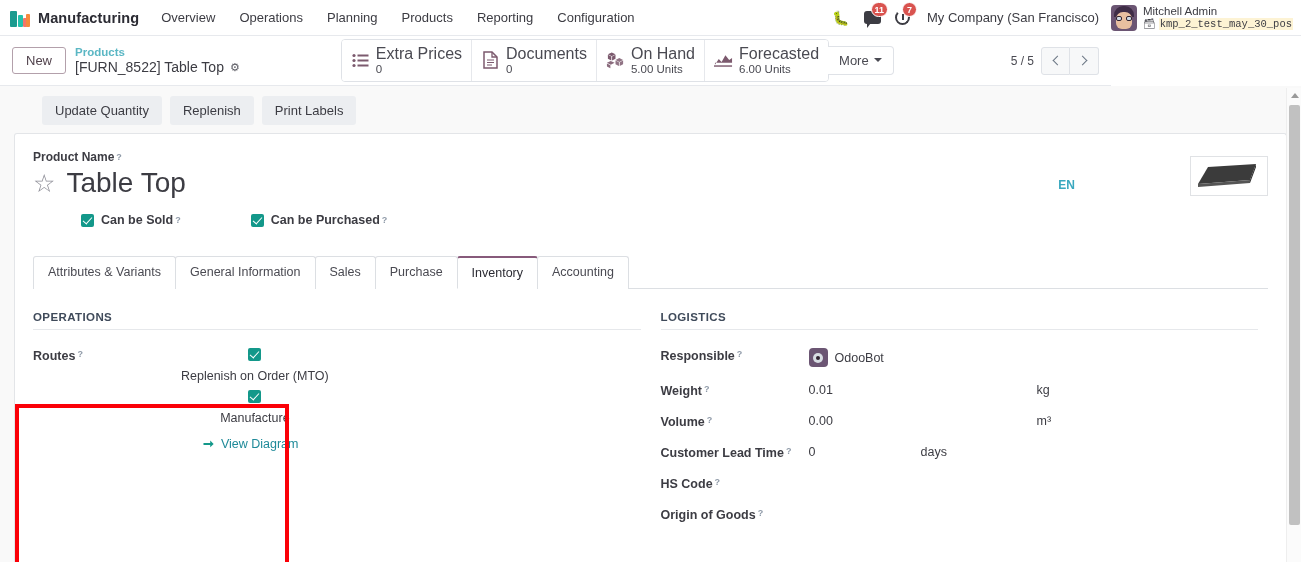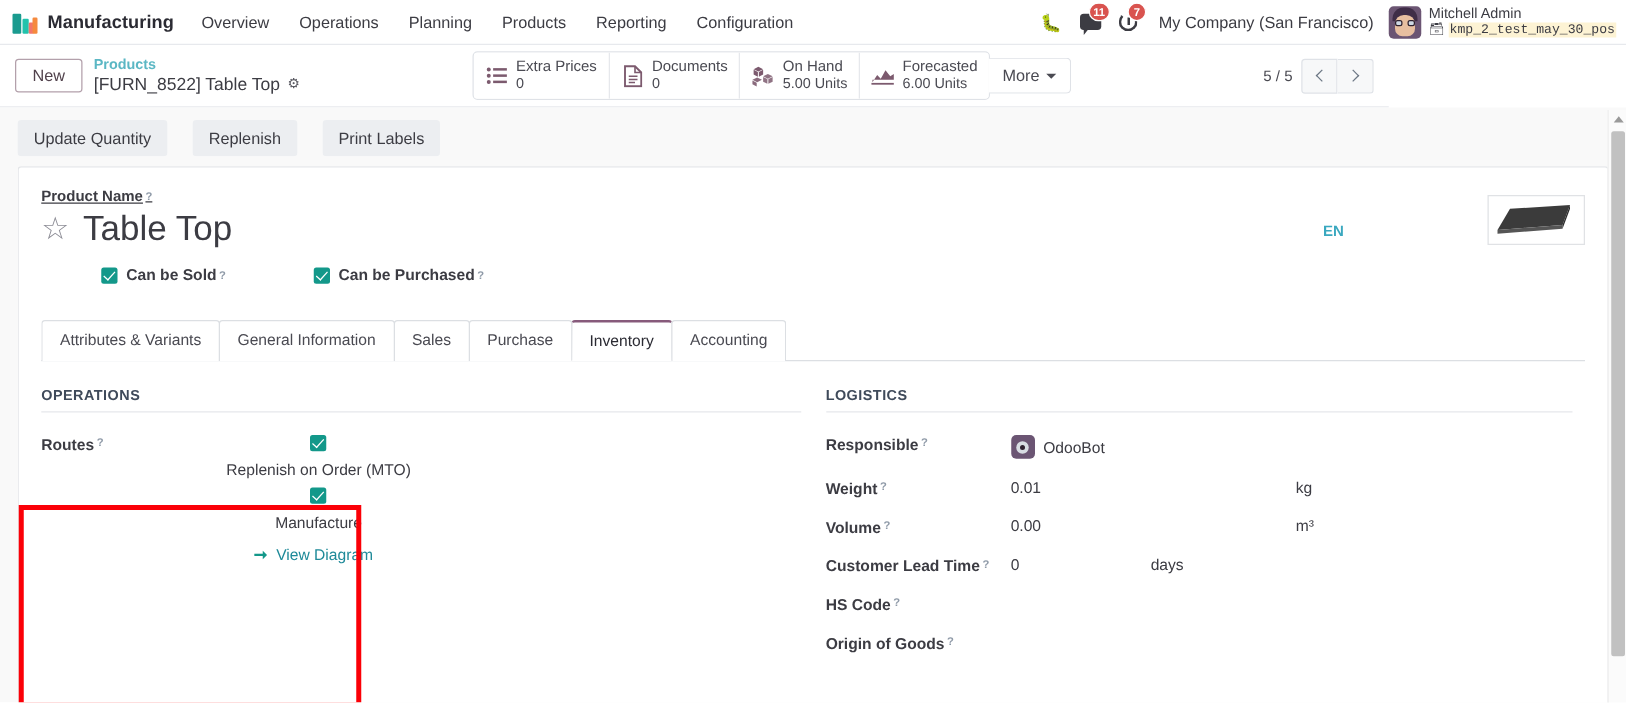--- a/index.html
+++ b/index.html
@@ -92,21 +92,21 @@
 
   .cp-center { margin-left: auto; display: flex; align-items: center; }
   .stat-group { display: flex; align-items: stretch; border: 1px solid #dfe2e7; border-radius: 4px; background: #fff; overflow: hidden; }
   .stat-btn {
     display: flex; align-items: center; gap: 6px; padding: 4px 9px;
     border-right: 1px solid #e6e8ec; cursor: pointer; background: #fff;
   }
   .stat-btn:last-child { border-right: none; }
   .stat-ico { width: 19px; height: 19px; flex: none; color: #7c5a6e; display: flex; align-items: center; justify-content: center; }
   .stat-txt { line-height: 1.2; }
-  .stat-label { font-size: 12px; color: #4a4a52; display: block; white-space: nowrap; }
+  .stat-label { font-size: 16px; color: #4a4a52; display: block; white-space: nowrap; }
   .stat-value { font-size: 11.5px; color: #4a4a52; display: block; white-space: nowrap; }
   .btn-more {
     font-size: 13px; color: #4a4a52; padding: 6px 11px; cursor: pointer;
     display: flex; align-items: center; gap: 5px; border: 1px solid #dfe2e7; border-left: none;
     border-radius: 0 4px 4px 0; background: #fff; margin-left: -1px;
   }
   .caret { width: 0; height: 0; border-left: 4px solid transparent; border-right: 4px solid transparent; border-top: 4px solid #4a4a52; }
 
   .cp-right { margin-left: auto; display: flex; align-items: center; gap: 7px; padding-left: 16px; }
   .pager-text { font-size: 12px; color: #4a4a52; }
@@ -116,34 +116,34 @@
     display: flex; align-items: center; justify-content: center; cursor: pointer; color: #6b7684;
   }
   .pager-btn:first-child { border-radius: 3px 0 0 3px; }
   .pager-btn:last-child { border-radius: 0 3px 3px 0; border-left: none; }
   .chev { width: 7px; height: 7px; border-top: 1.6px solid #6b7684; border-right: 1.6px solid #6b7684; }
   .chev.left { transform: rotate(-135deg); margin-left: 3px; }
   .chev.right { transform: rotate(45deg); margin-right: 3px; }
 
   
   .view-body { width: 1301px; height: 476px; background: #f9f9f9; position: relative; overflow: hidden; }
-  .action-bar { padding: 10px 14px 8px 14px; display: flex; gap: 20px; }
+  .action-bar { padding: 10px 14px 8px 14px; display: flex; gap: 8px; margin-left: 28px; }
   .act-btn {
     background: #eceef1; border: 1px solid transparent; color: #3c3c43;
     font-size: 13px; padding: 6px 12px; border-radius: 3px; cursor: pointer; font-family: inherit;
   }
 
   .sheet {
     margin: 0 14px; background: #ffffff; border: 1px solid #e3e5e8;
     border-bottom: none; border-radius: 3px 3px 0 0; height: 430px; padding: 16px 18px 0 18px;
     position: relative; overflow: hidden;
   }
   .sheet-top { display: flex; }
   .sheet-main { flex: 1; min-width: 0; }
-  .field-label-sm { font-size: 12px; font-weight: 700; color: #3c3c43; display: flex; align-items: center; gap: 2px; text-decoration: underline; }
+  .field-label-sm { font-size: 12px; font-weight: 700; color: #3c3c43; display: flex; align-items: center; gap: 2px; }
   .help-q { font-size: 9px; color: #8f9aa8; font-weight: 700; vertical-align: super; cursor: pointer; }
   .title-row { display: flex; align-items: center; gap: 11px; margin-top: 3px; }
   .star-ico { font-size: 25px; color: #8d8d96; cursor: pointer; line-height: 1; }
   .prod-title { font-size: 28px; color: #3c3c43; font-weight: 400; line-height: 1.15; }
   .checks-row { display: flex; gap: 22px; margin-top: 14px; }
   .check-item { display: flex; align-items: center; gap: 7px; padding-left: 48px; }
   .cbox {
     width: 13px; height: 13px; background: #13988a; border-radius: 2px; position: relative; flex: none; cursor: pointer;
   }
   .cbox:after {

